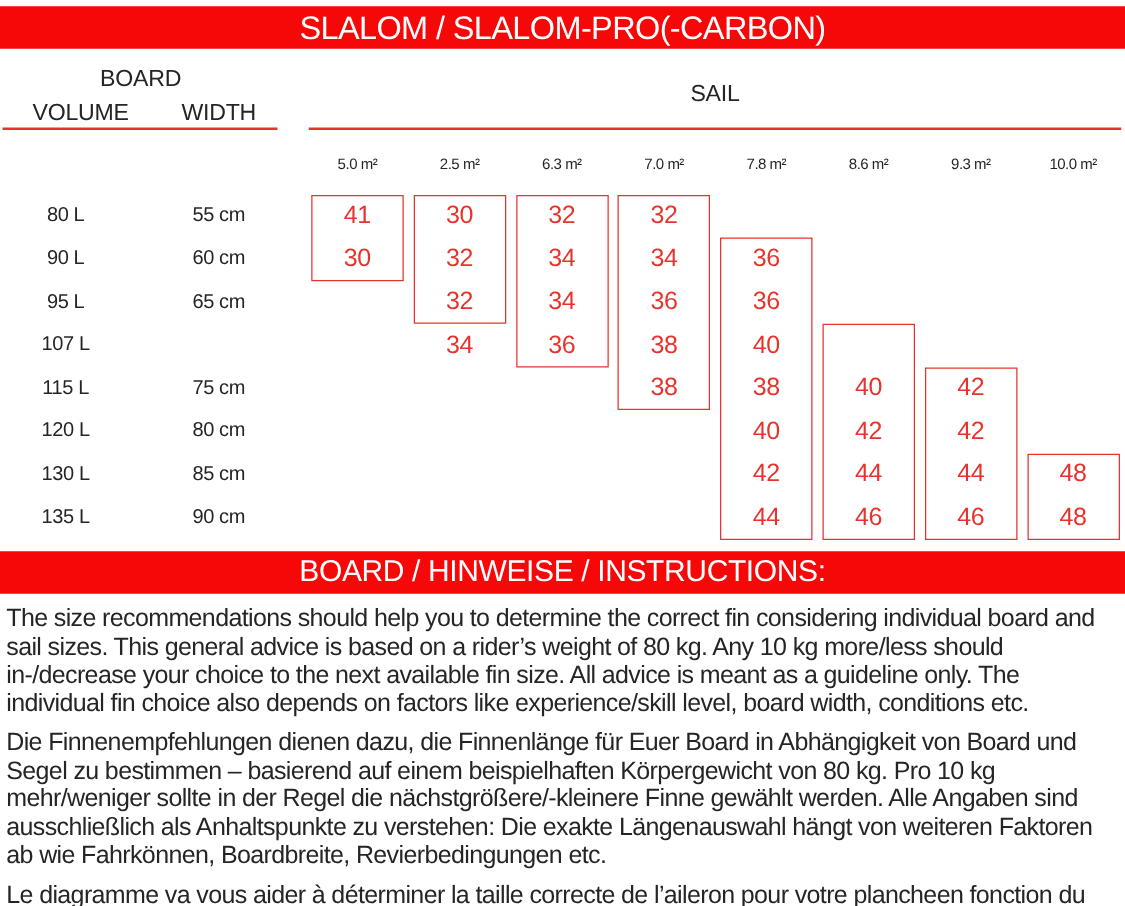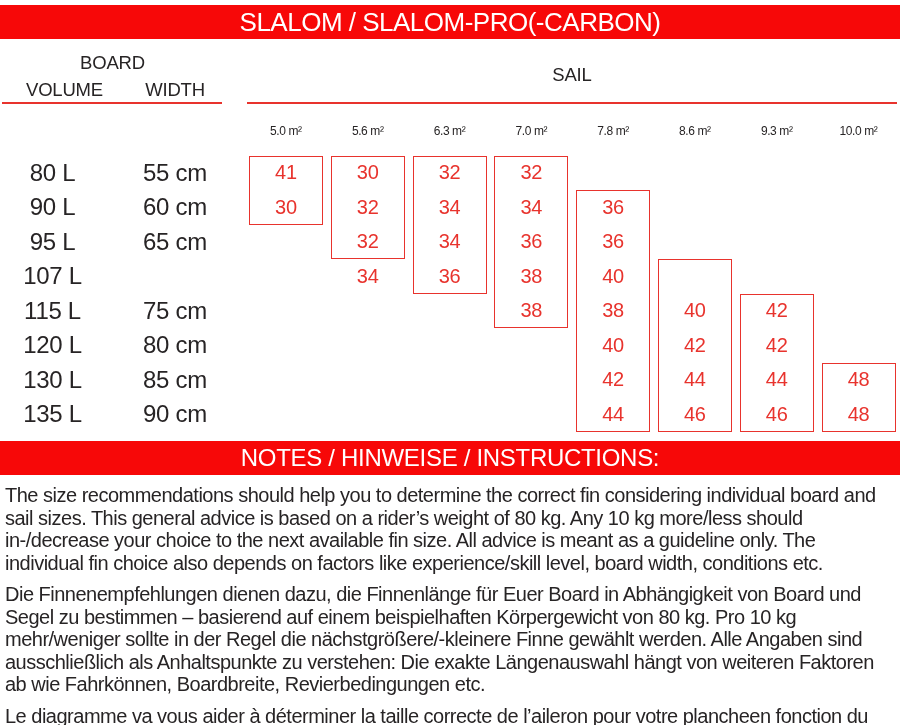--- a/index.html
+++ b/index.html
@@ -26,21 +26,21 @@
   .redline.left{left:2px;width:220px;}
   .redline.right{left:247px;width:650px;}
 
   .grid{display:grid;grid-template-columns:105px 140px repeat(8,81.8px);}
   .sizes-row{position:absolute;top:115px;left:0;width:900px;height:32px;align-items:center;}
   .sizes-row .cell{font-size:12px;letter-spacing:-0.4px;color:var(--text-dark);text-align:center;}
 
   .rows{position:absolute;top:155.5px;left:0;width:900px;height:276px;}
   .trow{grid-auto-rows:34.5px;height:34.5px;align-items:center;}
   .cell{text-align:center;}
-  .cell.vol,.cell.wid{font-size:24px;letter-spacing:-0.3px;color:var(--text-dark);}
+  .cell.vol,.cell.wid{font-size:16px;letter-spacing:-0.3px;color:var(--text-dark);}
   .cell.val{font-size:20px;letter-spacing:-0.3px;color:var(--accent-red);}
 
   .rbox{position:absolute;width:74px;border:1.5px solid var(--accent-red);}
 
   .notes-text{position:absolute;top:484px;left:5px;width:890px;color:var(--text-dark);}
   .note-p{font-size:20px;line-height:22.5px;letter-spacing:-0.5px;margin-bottom:9px;}
 </style>
 </head>
 <body>
 
@@ -55,21 +55,21 @@
   <div class="hdr width-lbl">WIDTH</div>
   <div class="hdr sail-lbl">SAIL</div>
 
   <div class="redline left"></div>
   <div class="redline right"></div>
 
   <div class="grid sizes-row">
     <div class="cell"></div>
     <div class="cell"></div>
     <div class="cell">5.0 m²</div>
-    <div class="cell">5.6 m²</div>
+    <div class="cell">2.5 m²</div>
     <div class="cell">6.3 m²</div>
     <div class="cell">7.0 m²</div>
     <div class="cell">7.8 m²</div>
     <div class="cell">8.6 m²</div>
     <div class="cell">9.3 m²</div>
     <div class="cell">10.0 m²</div>
   </div>
 
   <div class="rows">
 
@@ -180,21 +180,21 @@
     <div class="rbox" style="left:330.7px;top:0;height:103.5px;"></div>
     <div class="rbox" style="left:412.5px;top:0;height:138px;"></div>
     <div class="rbox" style="left:494.3px;top:0;height:172.5px;"></div>
     <div class="rbox" style="left:576.1px;top:34.5px;height:241.5px;"></div>
     <div class="rbox" style="left:657.9px;top:103.5px;height:172.5px;"></div>
     <div class="rbox" style="left:739.7px;top:138px;height:138px;"></div>
     <div class="rbox" style="left:821.5px;top:207px;height:69px;"></div>
   </div>
 
   <div class="bar notes-bar">
-    <span>NOTES / HINWEISE / INSTRUCTIONS:</span>
+    <span>BOARD / HINWEISE / INSTRUCTIONS:</span>
   </div>
 
   <div class="notes-text">
     <p class="note-p">The size recommendations should help you to determine the correct fin considering individual board and sail sizes. This general advice is based on a rider’s weight of 80 kg. Any 10 kg more/less should in-/decrease your choice to the next available fin size. All advice is meant as a guideline only. The individual fin choice also depends on factors like experience/skill level, board width, conditions etc.</p>
     <p class="note-p">Die Finnenempfehlungen dienen dazu, die Finnenlänge für Euer Board in Abhängigkeit von Board und Segel zu bestimmen – basierend auf einem beispielhaften Körpergewicht von 80 kg. Pro 10 kg mehr/weniger sollte in der Regel die nächstgrößere/-kleinere Finne gewählt werden. Alle Angaben sind ausschließlich als Anhaltspunkte zu verstehen: Die exakte Längenauswahl hängt von weiteren Faktoren ab wie Fahrkönnen, Boardbreite, Revierbedingungen etc.</p>
     <p class="note-p">Le diagramme va vous aider à déterminer la taille correcte de l’aileron pour votre plancheen fonction du volume de la planche et de la taille de voile. Toutes nos recommandations sont définies pour un rider de 80 kg. Pour chaque tranche de 10 kg supplémentaire ou inférieure, une taille supérieure ou inférieure doit être choisie. Toutes nos recommandations sont simplement une indication. La taille de l’aileron à choisir peut varier et dépend de nombreux facteurs comme le niveau du rider, la largeur de la planche, les conditions etc.</p>
   </div>
 
 </div>
 

